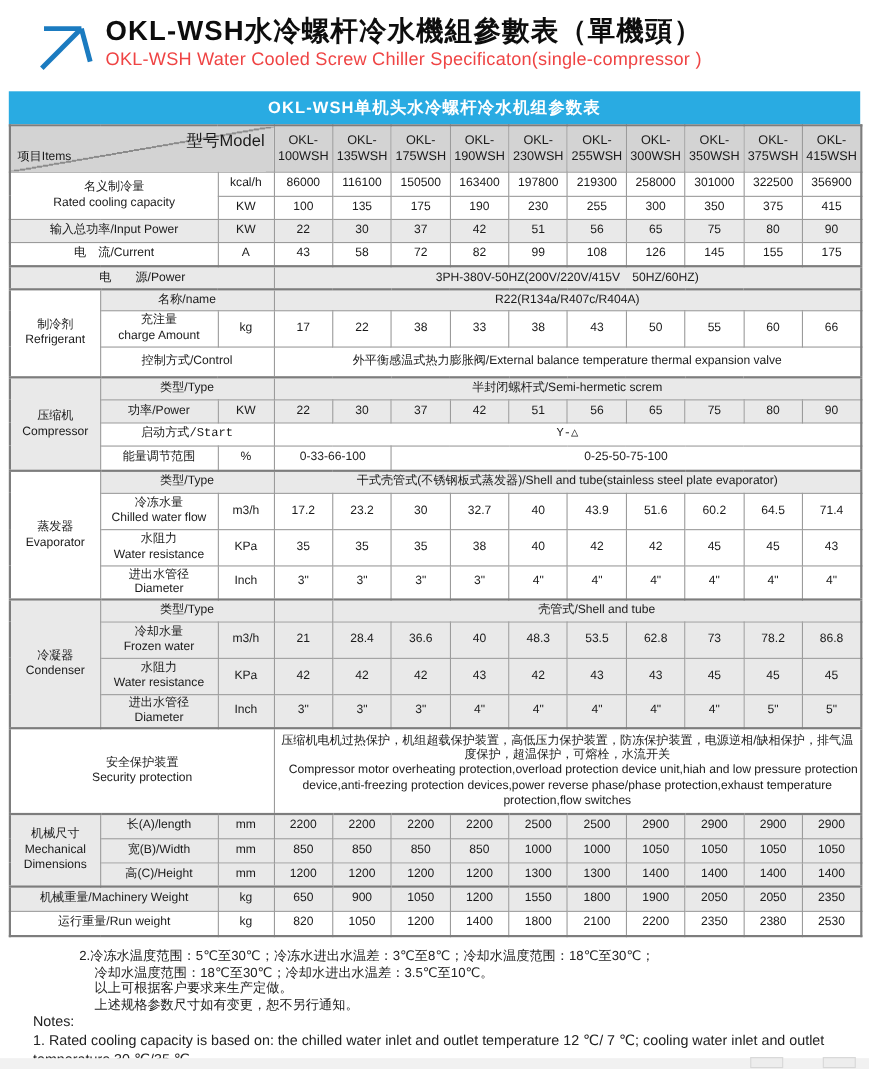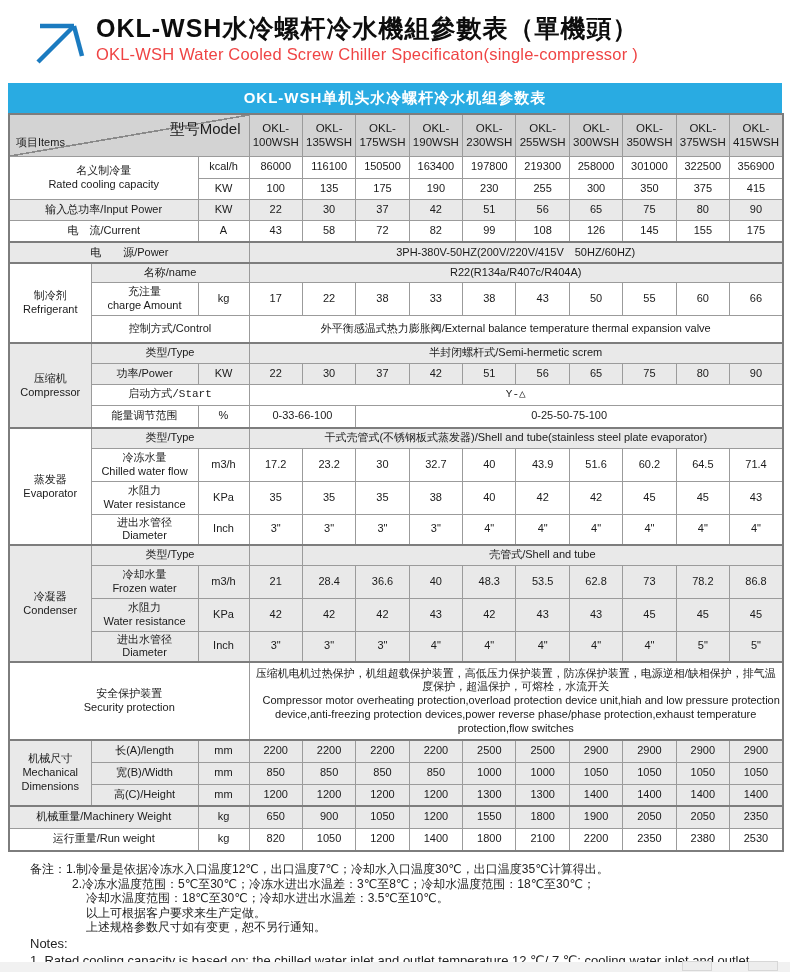--- a/index.html
+++ b/index.html
@@ -411,21 +411,20 @@
         <td class="value">2100</td>
         <td class="value">2200</td>
         <td class="value">2350</td>
         <td class="value">2380</td>
         <td class="value">2530</td>
       </tr>
     </tbody>
 </table>
 
 <div class="notes">
-    <div class="line ind0">备注：1.制冷量是依据冷冻水入口温度12℃，出口温度7℃；冷却水入口温度30℃，出口温度35℃计算得出。</div>
     <div class="line ind1">2.冷冻水温度范围：5℃至30℃；冷冻水进出水温差：3℃至8℃；冷却水温度范围：18℃至30℃；</div>
     <div class="line ind2">冷却水温度范围：18℃至30℃；冷却水进出水温差：3.5℃至10℃。</div>
     <div class="line ind2">以上可根据客户要求来生产定做。</div>
     <div class="line ind2">上述规格参数尺寸如有变更，恕不另行通知。</div>
     <div class="line ind0 en">Notes:</div>
     <div class="line ind0 en">1. Rated cooling capacity is based on: the chilled water inlet and outlet temperature 12 ℃/ 7 ℃; cooling water inlet and outlet temperature 30 ℃/35 ℃.</div>
   </div>
 
 <div class="bottom-strip">
   <span class="ghost g1"></span>

